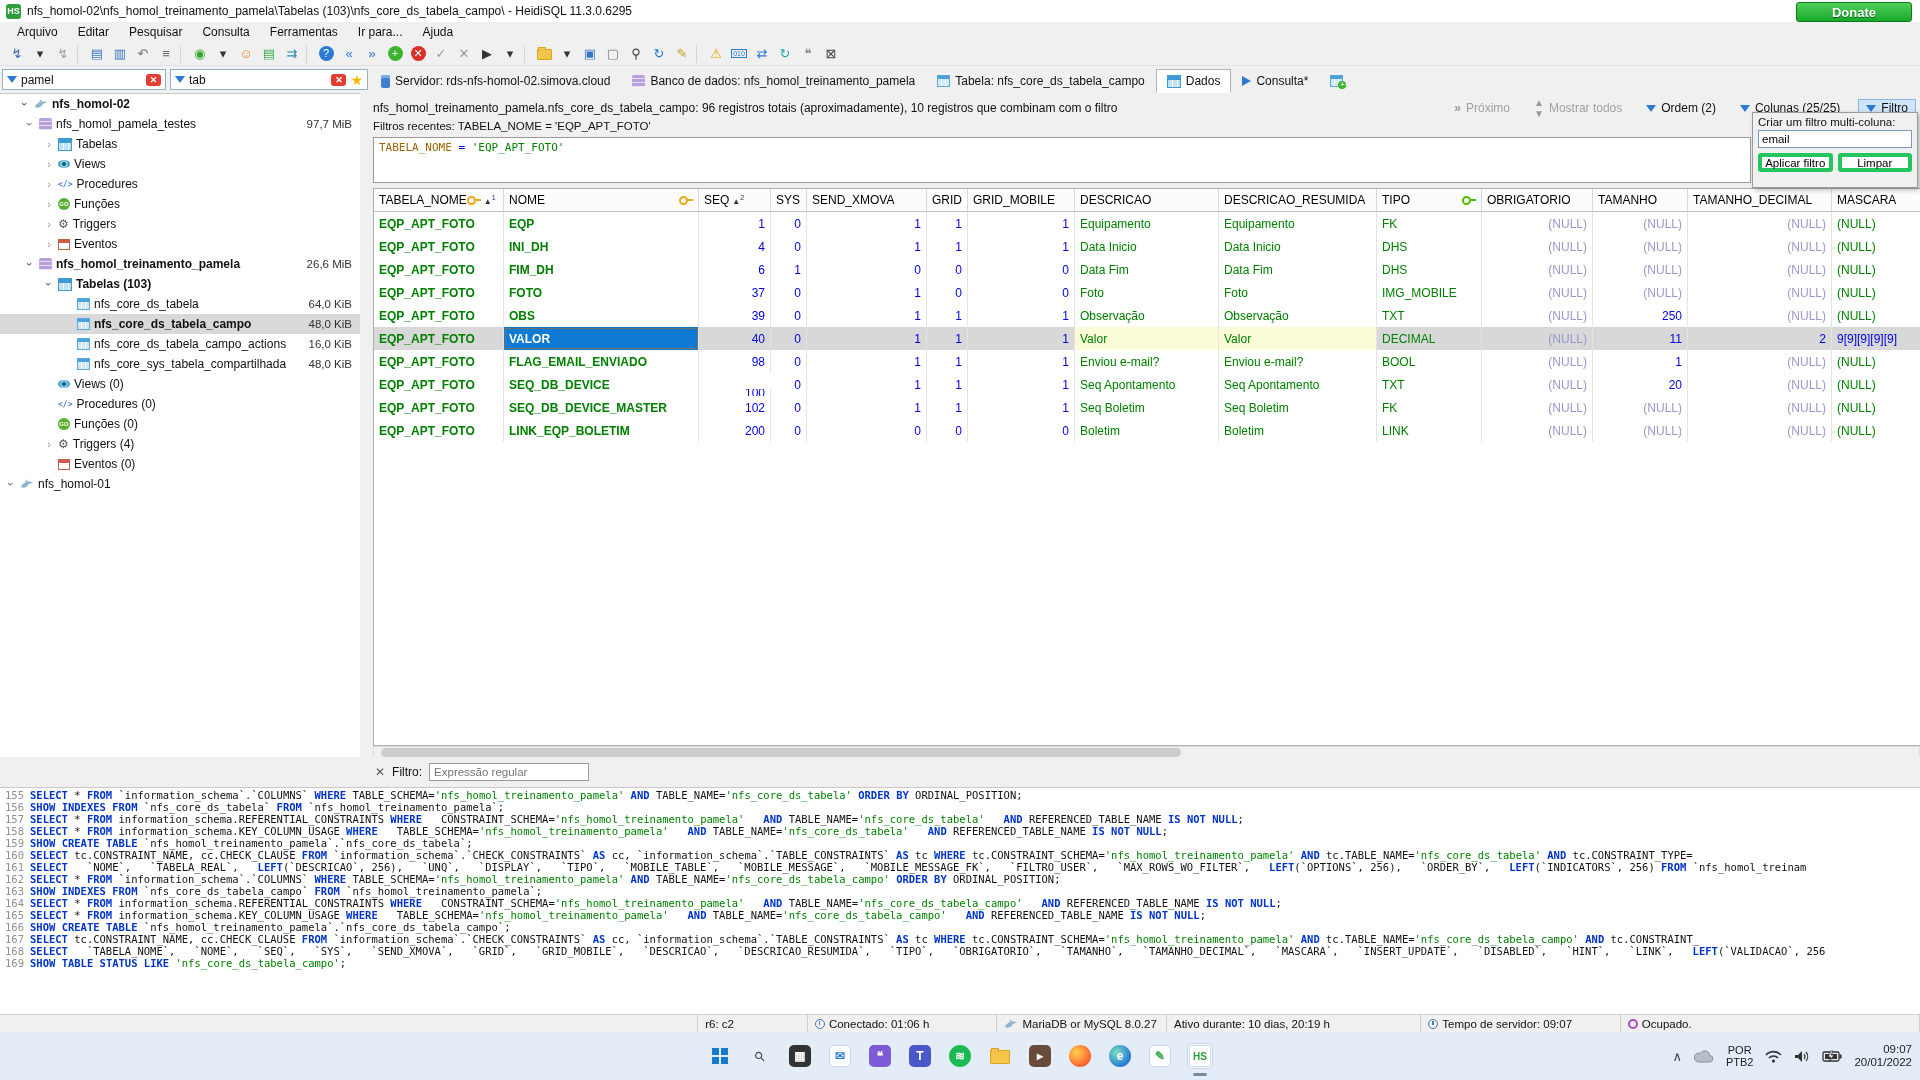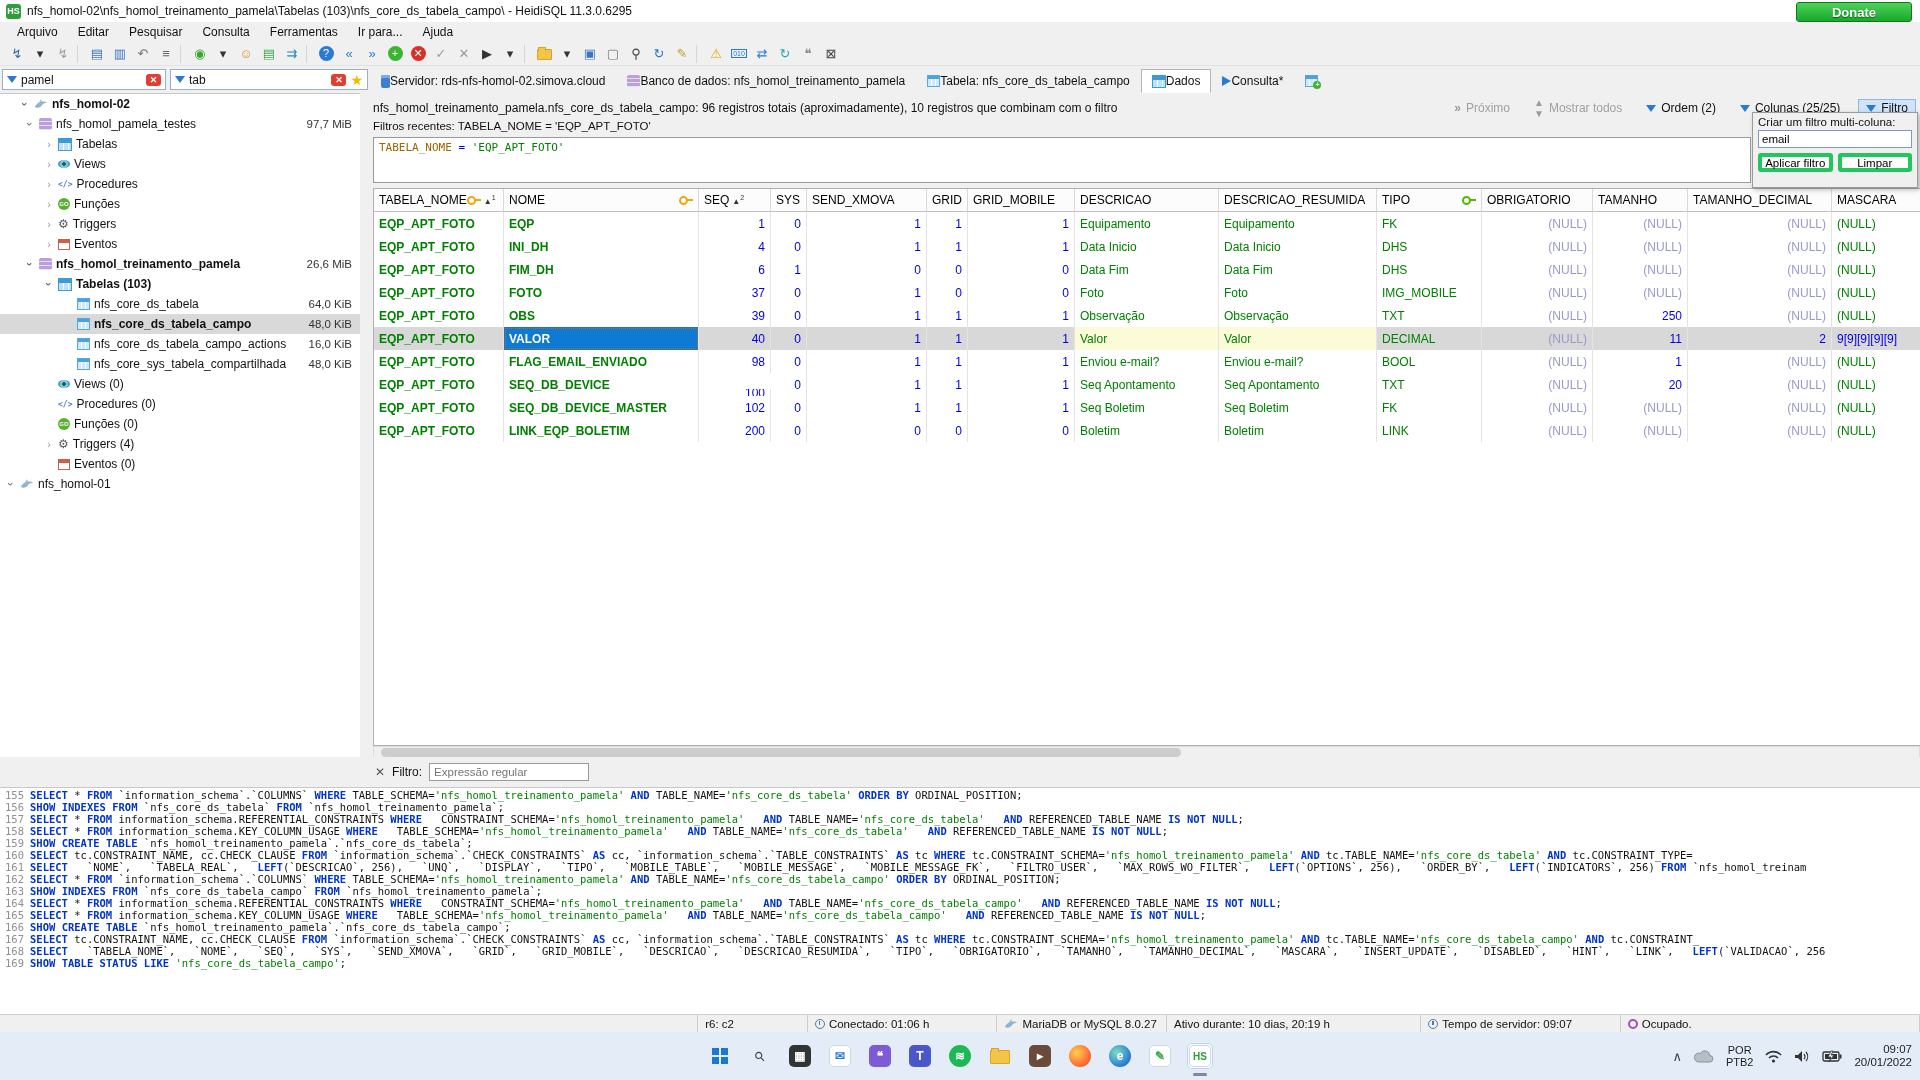--- a/index.html
+++ b/index.html
@@ -14,21 +14,21 @@
   .menubar span{padding:2px 9px;}
   .toolbar{position:absolute;left:0;top:42px;right:0;height:24px;background:#f0f0f0;display:flex;align-items:center;padding-left:6px;gap:1px;border-bottom:1px solid #e2e2e2;}
   .tbi{width:22px;height:20px;display:flex;align-items:center;justify-content:center;font-size:13px;}
   .tbsep{width:6px;height:18px;border-left:1px solid #d5d5d5;margin:0 2px;}
   .donate{position:absolute;right:8px;top:2px;width:116px;height:20px;background:linear-gradient(#4fd05a,#18a92a);border:1px solid #0d7a1c;border-radius:3px;color:#fff;font-weight:bold;font-size:13px;display:flex;align-items:center;justify-content:center;text-shadow:0 1px 1px #0a5f15;}
   
   .subbar{position:absolute;left:0;top:67px;right:0;height:26px;background:#f0f0f0;}
   .filtbox{position:absolute;top:2px;height:21px;background:#fff;border:1px solid #9ab0c8;display:flex;align-items:center;padding:0 4px;gap:4px;}
   .filtbox .txt{flex:1;}
   .tabsrow{position:absolute;left:370px;top:0;right:0;height:26px;display:flex;align-items:flex-end;}
-  .tab{height:24px;display:flex;align-items:center;padding:0 10px;font-size:12px;border:1px solid transparent;white-space:nowrap;}
+  .tab{height:24px;display:flex;align-items:center;gap:5px;padding:0 10px;font-size:12px;border:1px solid transparent;white-space:nowrap;}
   .tab.active{background:#fff;border:1px solid #b5b5b5;border-bottom:1px solid #fff;}
   
   .treepane{position:absolute;left:0;top:93px;width:360px;height:664px;background:#fff;border-top:1px solid #c8c8c8;overflow:hidden;}
   .trow{position:relative;height:20px;display:flex;align-items:center;gap:4px;white-space:nowrap;}
   .trow.sel{background:#d9d9d9;font-weight:bold;}
   .trow .size{position:absolute;right:8px;color:#333;font-weight:normal;font-size:11.5px;}
   .chev{width:10px;text-align:center;color:#666;font-size:11px;display:inline-block;}
   .chev.exp{transform:rotate(90deg);}
   .chev.col{color:#999;}
   .vsplit{position:absolute;left:360px;top:93px;width:7px;height:664px;background:#f0f0f0;}

